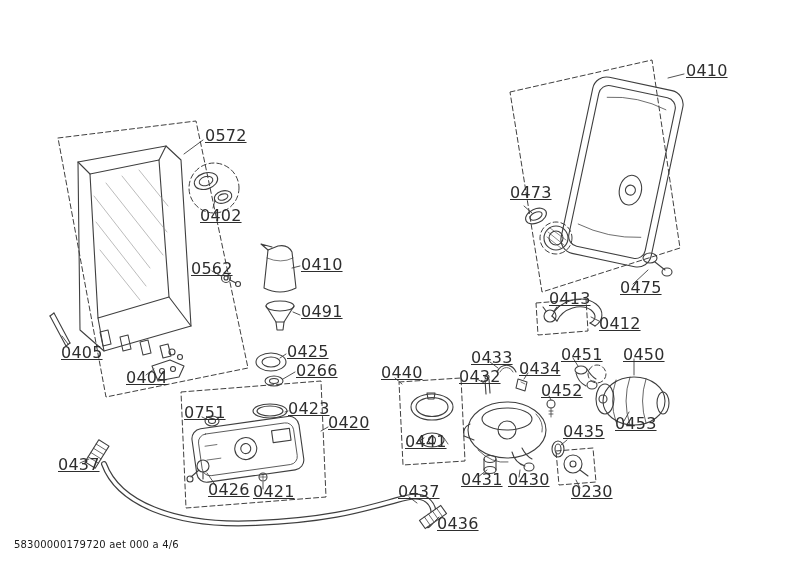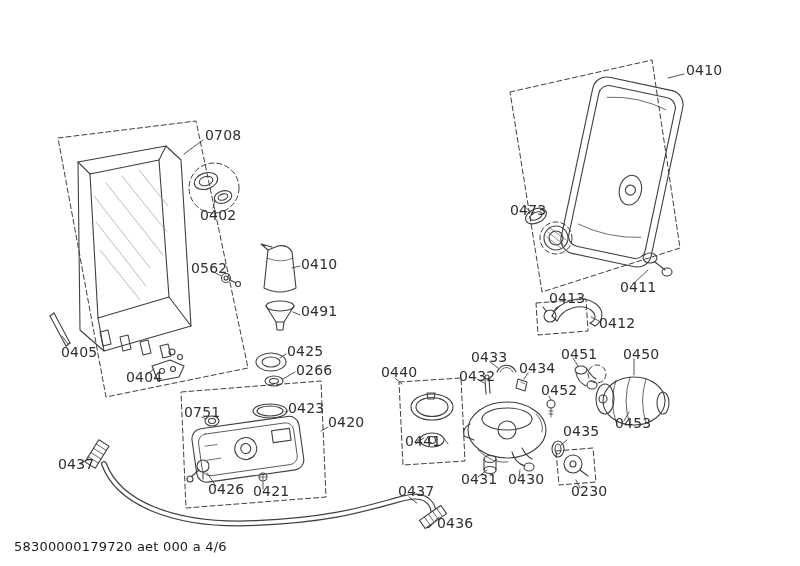--- a/index.html
+++ b/index.html
@@ -8,27 +8,28 @@
     width:800px; height:566px;
     font-family:"DejaVu Sans","Liberation Sans",sans-serif;
   }
   .page {
     position:relative; width:800px; height:566px;
     background:#ffffff; overflow:hidden;
   }
   .page svg { position:absolute; left:0; top:0; }
   .lbl {
     position:absolute;
-    font-size:14px; line-height:13px;
+    font-size:16px; line-height:13px;
     color:#2e2e2e; letter-spacing:0.2px;
     white-space:nowrap;
+    text-decoration:underline;
   }
   .footer {
     position:absolute; left:14px; top:539px;
-    font-size:13px; color:#1a1a1a; letter-spacing:0.2px;
+    font-size:10px; color:#1a1a1a; letter-spacing:0.2px;
   }
 </style>
 </head>
 <body>
 
 <div class="page">
 
   <svg width="800" height="566" viewBox="0 0 800 566">
     <g fill="none" stroke="#3f3f3f" stroke-width="1.1" stroke-linecap="round" stroke-linejoin="round">
 
@@ -301,30 +302,30 @@
         <line x1="624" y1="421" x2="629" y2="412"></line>
         <line x1="567" y1="440" x2="561" y2="445"></line>
         <line x1="478" y1="477" x2="487" y2="470"></line>
         <line x1="519" y1="477" x2="520" y2="470"></line>
         <line x1="580" y1="488" x2="576" y2="480"></line>
       </g>
     </g>
   </svg>
 
   <div>
-    <span class="lbl" style="left:205px;top:129px">0708</span>
+    <span class="lbl" style="left:205px;top:129px">0572</span>
     <span class="lbl" style="left:200px;top:209px">0402</span>
     <span class="lbl" style="left:191px;top:262px">0562</span>
     <span class="lbl" style="left:126px;top:371px">0404</span>
     <span class="lbl" style="left:61px;top:346px">0405</span>
     <span class="lbl" style="left:686px;top:64px">0410</span>
-    <span class="lbl" style="left:620px;top:281px">0411</span>
+    <span class="lbl" style="left:620px;top:281px">0475</span>
     <span class="lbl" style="left:599px;top:317px">0412</span>
     <span class="lbl" style="left:549px;top:292px">0413</span>
-    <span class="lbl" style="left:510px;top:204px">0473</span>
+    <span class="lbl" style="left:510px;top:186px">0473</span>
     <span class="lbl" style="left:301px;top:258px">0410</span>
     <span class="lbl" style="left:301px;top:305px">0491</span>
     <span class="lbl" style="left:287px;top:345px">0425</span>
     <span class="lbl" style="left:296px;top:364px">0266</span>
     <span class="lbl" style="left:288px;top:402px">0423</span>
     <span class="lbl" style="left:184px;top:406px">0751</span>
     <span class="lbl" style="left:328px;top:416px">0420</span>
     <span class="lbl" style="left:208px;top:483px">0426</span>
     <span class="lbl" style="left:253px;top:485px">0421</span>
     <span class="lbl" style="left:58px;top:458px">0437</span>

